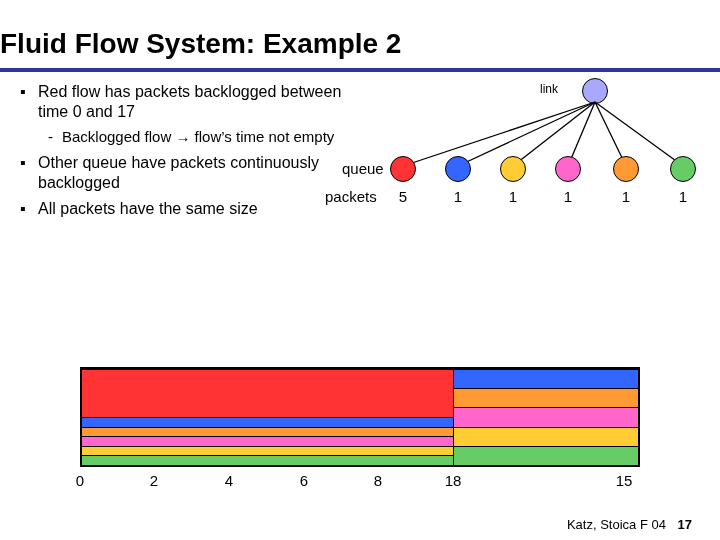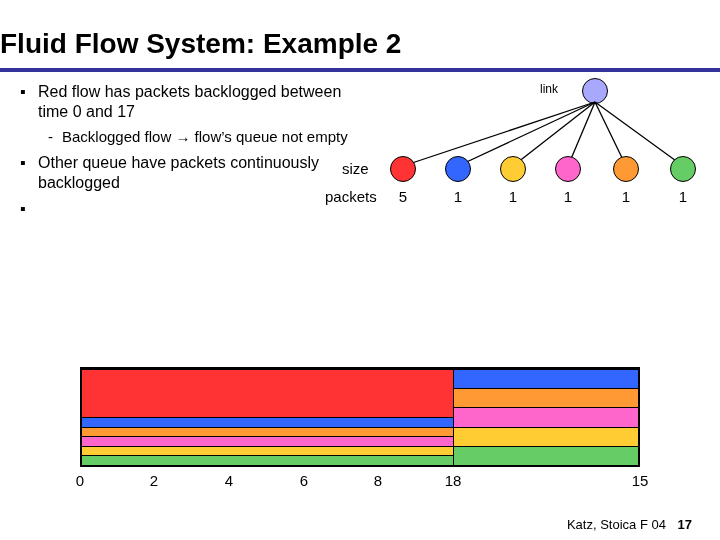--- a/index.html
+++ b/index.html
@@ -149,45 +149,46 @@
 
 <div class="content">
 
   <div class="bullets">
     <div class="b1">
       <span class="mark">▪</span>
       <span>Red flow has packets backlogged between time 0 and 17</span>
     </div>
     <div class="b2">
       <span class="mark">-</span>
-      <span>Backlogged flow → flow’s queue not empty</span>
+      <span>Backlogged flow → flow’s time not empty</span>
     </div>
     <div class="b1">
       <span class="mark">▪</span>
       <span>Other queue have packets continuously backlogged</span>
     </div>
     <div class="b1">
       <span class="mark">▪</span>
+      <span>All packets have the same size</span>
     </div>
   </div>
 
   <div class="netdiag">
     <span class="linklabel">link</span>
     <div class="linknode"></div>
 
     <svg class="flowlines" width="330" height="110">
       <line x1="33" y1="88" x2="225" y2="24" stroke="#000" stroke-width="1.3"></line>
       <line x1="88" y1="88" x2="225" y2="24" stroke="#000" stroke-width="1.3"></line>
       <line x1="143" y1="88" x2="225" y2="24" stroke="#000" stroke-width="1.3"></line>
       <line x1="198" y1="88" x2="225" y2="24" stroke="#000" stroke-width="1.3"></line>
       <line x1="256" y1="88" x2="225" y2="24" stroke="#000" stroke-width="1.3"></line>
       <line x1="313" y1="88" x2="225" y2="24" stroke="#000" stroke-width="1.3"></line>
     </svg>
 
-    <span class="flowslabel">size</span>
+    <span class="flowslabel">queue</span>
     <span class="weightslabel">packets</span>
 
     <div id="flow-nodes-container">
         <div class="fnode" style="left: 20px; top: 78px; background: rgb(255, 51, 51); position: absolute;"></div>
         <div class="wlabel" style="left: 20px; position: absolute;">5</div>
         <div class="fnode" style="left: 75px; top: 78px; background: rgb(51, 102, 255); position: absolute;"></div>
         <div class="wlabel" style="left: 75px; position: absolute;">1</div>
         <div class="fnode" style="left: 130px; top: 78px; background: rgb(255, 204, 51); position: absolute;"></div>
         <div class="wlabel" style="left: 130px; position: absolute;">1</div>
         <div class="fnode" style="left: 185px; top: 78px; background: rgb(255, 102, 204); position: absolute;"></div>
@@ -213,21 +214,21 @@
         <div style="position: absolute; left: 370.667px; top: 57.6px; width: 185.333px; height: 19.2px; background: rgb(255, 204, 51); border-top: 1px solid rgb(0, 0, 0); border-left: 1px solid rgb(0, 0, 0);"></div>
         <div style="position: absolute; left: 370.667px; top: 76.8px; width: 185.333px; height: 19.2px; background: rgb(102, 204, 102); border-top: 1px solid rgb(0, 0, 0); border-left: 1px solid rgb(0, 0, 0);"></div>
       </div>
     <div class="xaxis" id="xaxis">
         <span class="tick" style="left: 0px;">0</span>
         <span class="tick" style="left: 74px;">2</span>
         <span class="tick" style="left: 149px;">4</span>
         <span class="tick" style="left: 224px;">6</span>
         <span class="tick" style="left: 298px;">8</span>
         <span class="tick" style="left: 373px;">18</span>
-        <span class="tick" style="left: 560px;">15</span>
+        <span class="tick" style="left: 544px;">15</span>
       </div>
   </div>
 
 </div>
 
 <div class="footer">
   <span>Katz, Stoica F 04</span>
   <span class="pagenum">17</span>
 </div>
 

